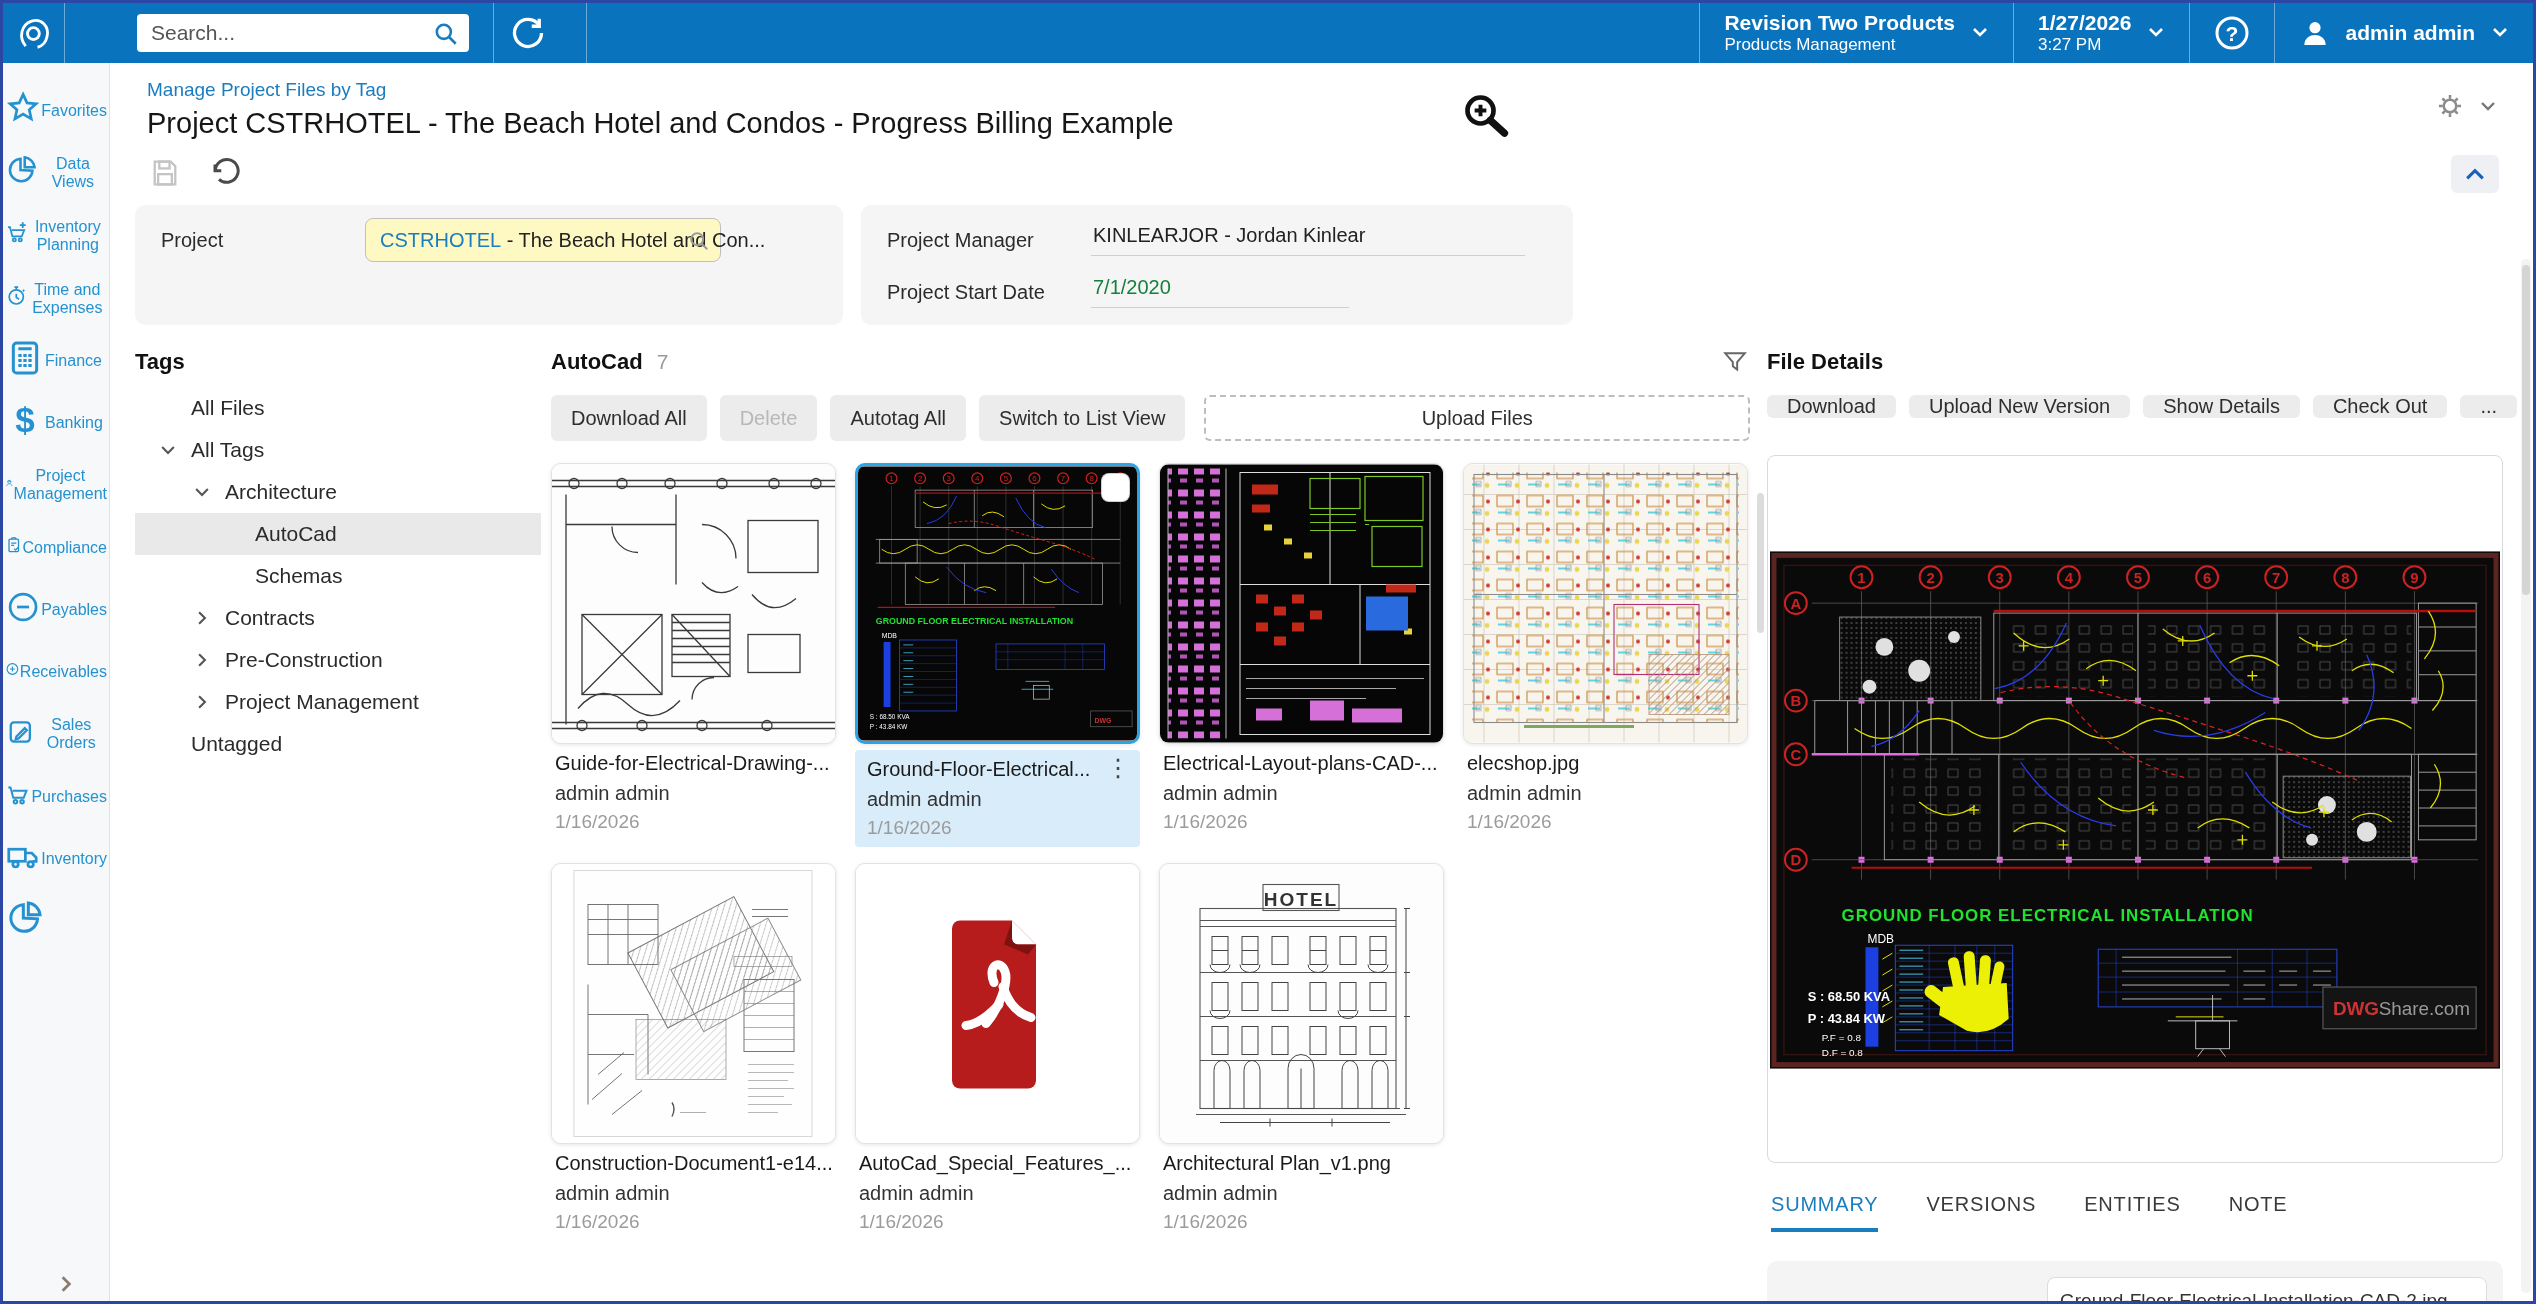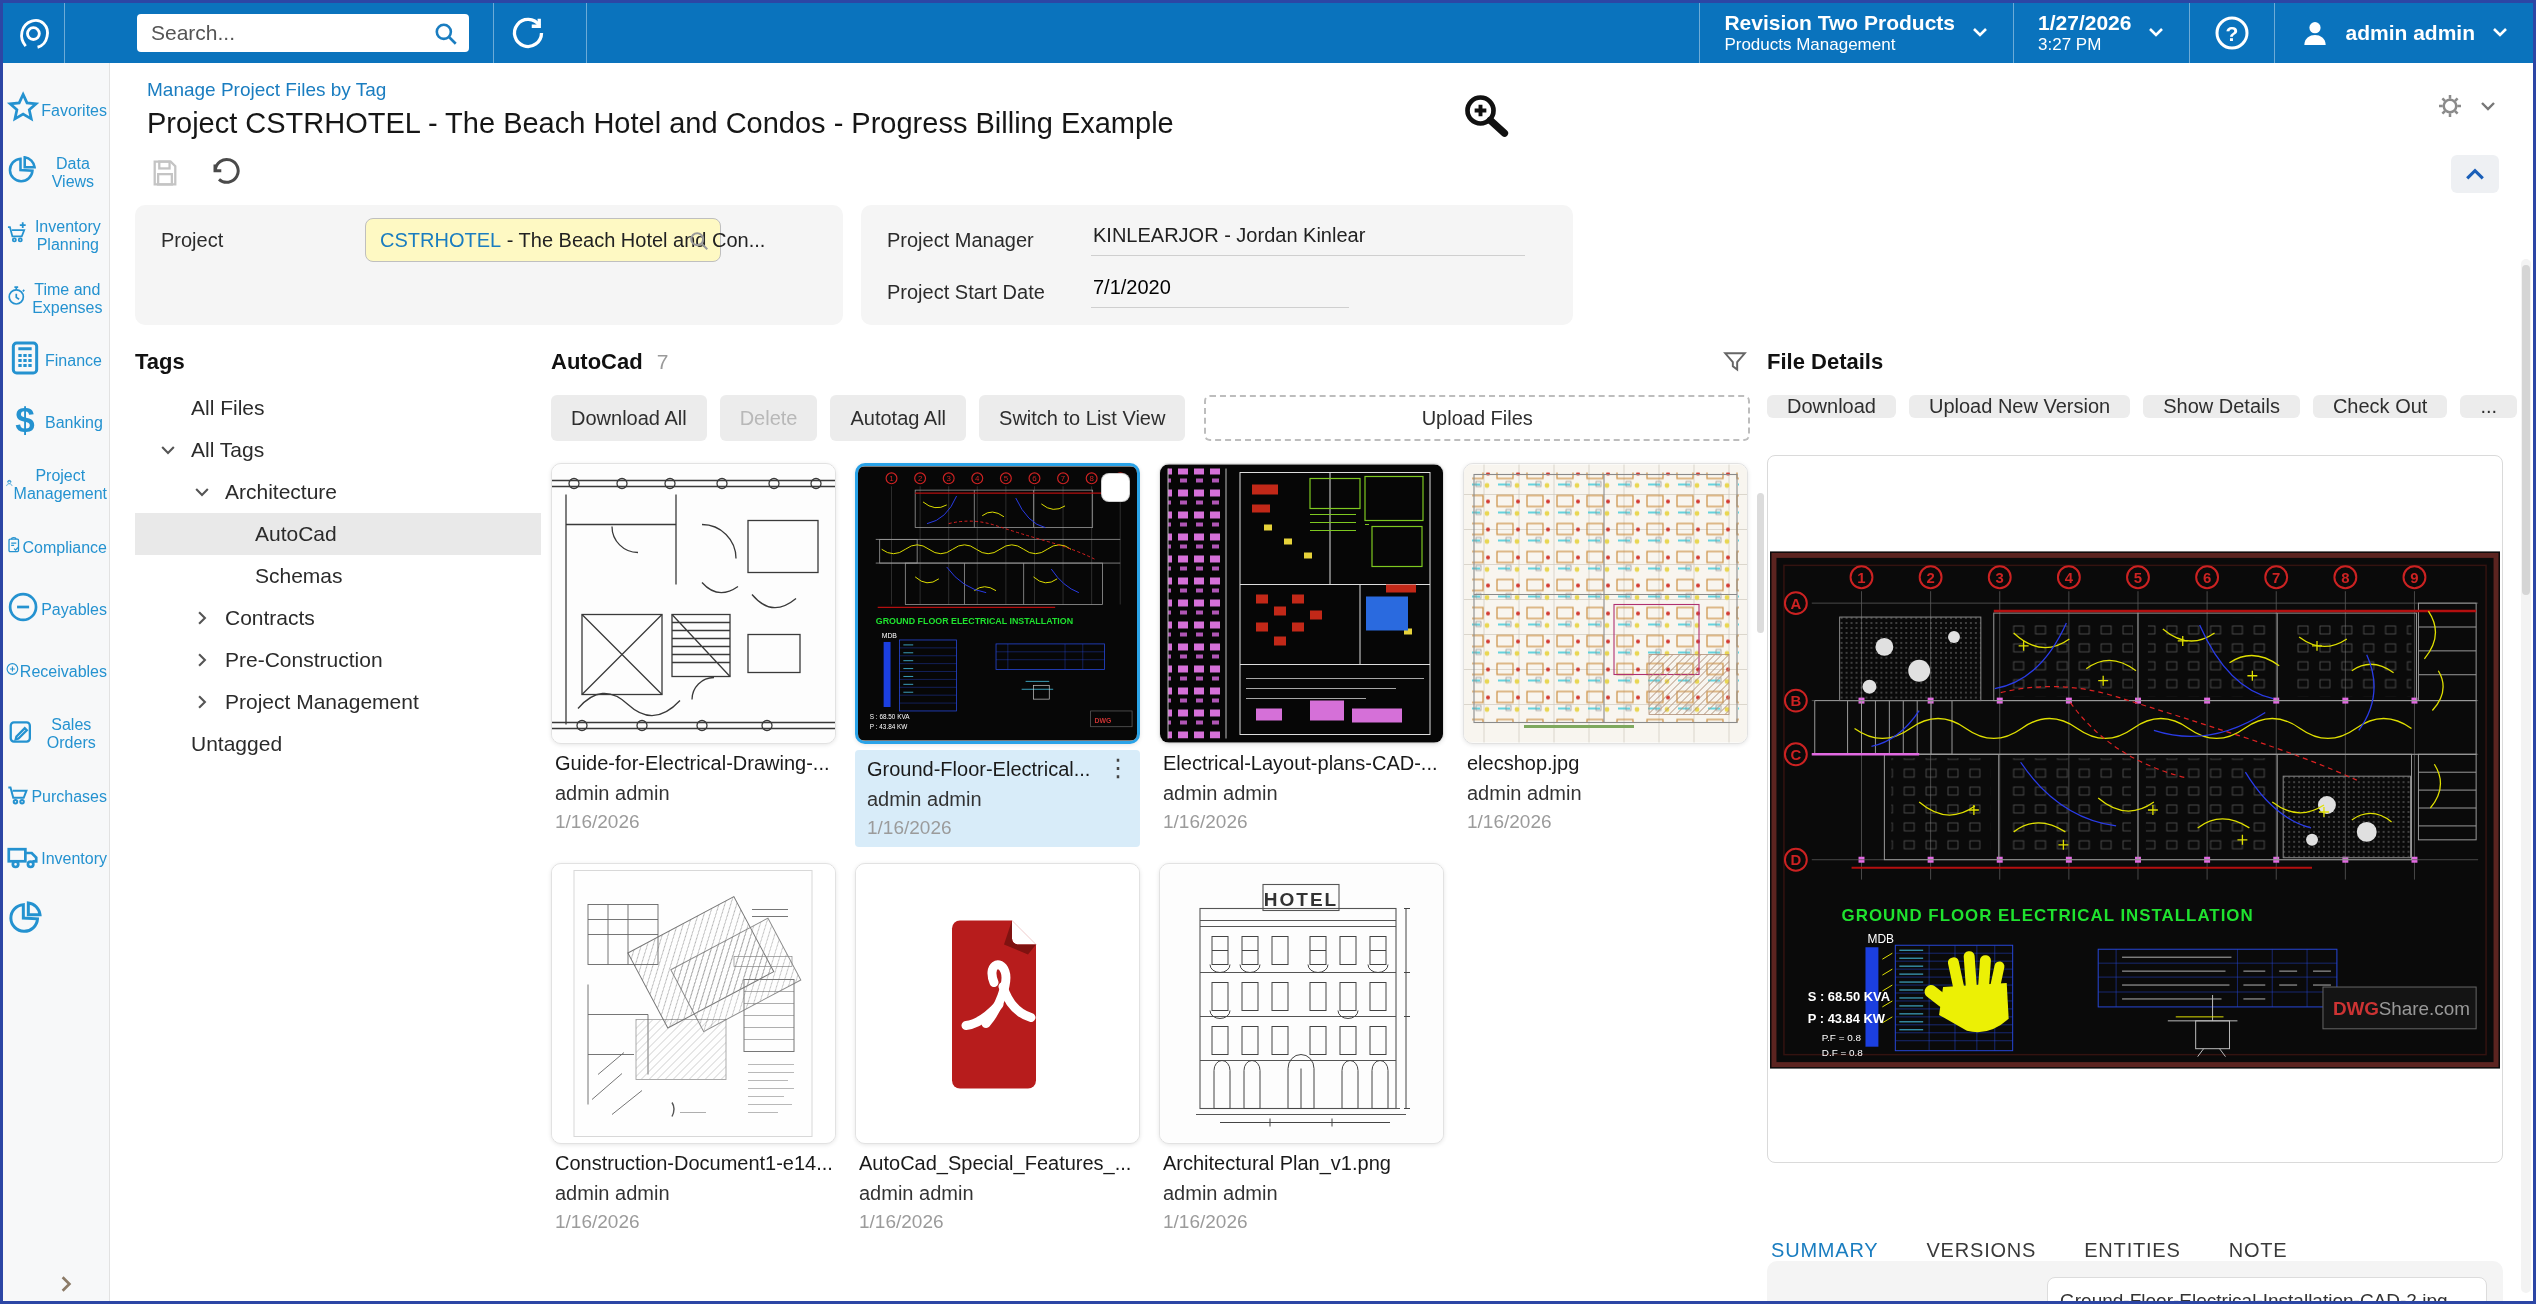--- a/index.html
+++ b/index.html
@@ -52,21 +52,21 @@
   .panel2 { left:750px; width:712px; }
   .frow { position:absolute; left:26px; right:22px; height:46px; display:flex; align-items:center; }
   .frow.r1 { top:12px; } .frow.r2 { top:64px; }
   .flabel { width:204px; font-size:20px; color:#2b2b2b; flex:0 0 auto; }
   .proj-input { position:relative; width:356px; height:44px; background:#fef9c3; border:1px solid #bfbfbf;
                 border-radius:8px; display:flex; align-items:center; padding:0 40px 0 14px; font-size:20px; }
   .proj-input .code { color:#1a7dc0; }
   .proj-input .rest { color:#222; white-space:pre; }
   .proj-input .mag { position:absolute; right:10px; top:11px; }
   .uval { font-size:20px; color:#222; border-bottom:1px solid #cfcfcf; padding:0 4px 8px 2px; }
-  .uval.w356{ width:356px; } .uval.w430{ width:434px; } .uval.w256{ width:258px; color:#000000; }
+  .uval.w356{ width:356px; } .uval.w430{ width:434px; } .uval.w256{ width:258px; color:#15803d; }
 
   
   .tags { position:absolute; left:24px; top:286px; width:406px; }
   .tags-title { font-size:22px; font-weight:bold; color:#111; margin-bottom:12px; }
   .trow { height:42px; display:flex; align-items:center; font-size:21px; color:#2b2b2b; cursor:pointer; }
   .trow .tchev { width:30px; display:flex; justify-content:flex-start; }
   .trow.sel { background:#e9e9e9; }
   .ind1 { padding-left:26px; } .ind1n { padding-left:56px; }
   .ind2 { padding-left:60px; }
   .ind3n { padding-left:120px; }
@@ -101,21 +101,21 @@
 
   .grid-scroll { position:absolute; left:1646px; top:430px; width:7px; height:140px; background:#dcdcdc; border-radius:4px; }
 
   
   .details { position:absolute; left:1656px; top:286px; width:736px; height:952px; }
   .dtitle { position:absolute; top:0; font-size:22px; font-weight:bold; color:#111; }
   .dbtns { position:absolute; top:46px; left:0; display:flex; }
   .preview { position:absolute; top:106px; left:0; width:736px; height:708px; border:1px solid #dadada;
              border-radius:8px; background:#fff; overflow:hidden; }
   .preview svg.cad { position:absolute; left:2px; top:94px; }
-  .dtabs { position:absolute; top:890px; left:4px; display:flex; gap:48px; }
+  .dtabs { position:absolute; top:844px; left:4px; display:flex; gap:48px; }
   .dtab { font-size:20px; letter-spacing:.8px; color:#3a3a3a; padding-bottom:12px; cursor:pointer; }
   .dtab.active { color:#1a7dc0; border-bottom:4px solid #1a7dc0; }
   .dform { position:absolute; top:912px; left:0; right:0; height:240px; background:#f4f4f4; border-radius:10px; }
   .dform .lab { position:absolute; left:30px; top:36px; font-size:21px; color:#222; }
   .dform .inp { position:absolute; left:280px; top:16px; width:440px; height:48px; background:#fff;
                 border:1px solid #dcdcdc; border-radius:8px; font-size:19px; color:#333;
                 padding:12px 12px; white-space:nowrap; overflow:hidden; }
   .vscroll { position:absolute; right:2px; top:196px; bottom:8px; width:10px; background:#f3f3f3; border-radius:5px; }
   .vscroll .vthumb { position:absolute; top:6px; left:1px; width:8px; height:330px; background:#d5d5d5; border-radius:4px; }
 </style>

